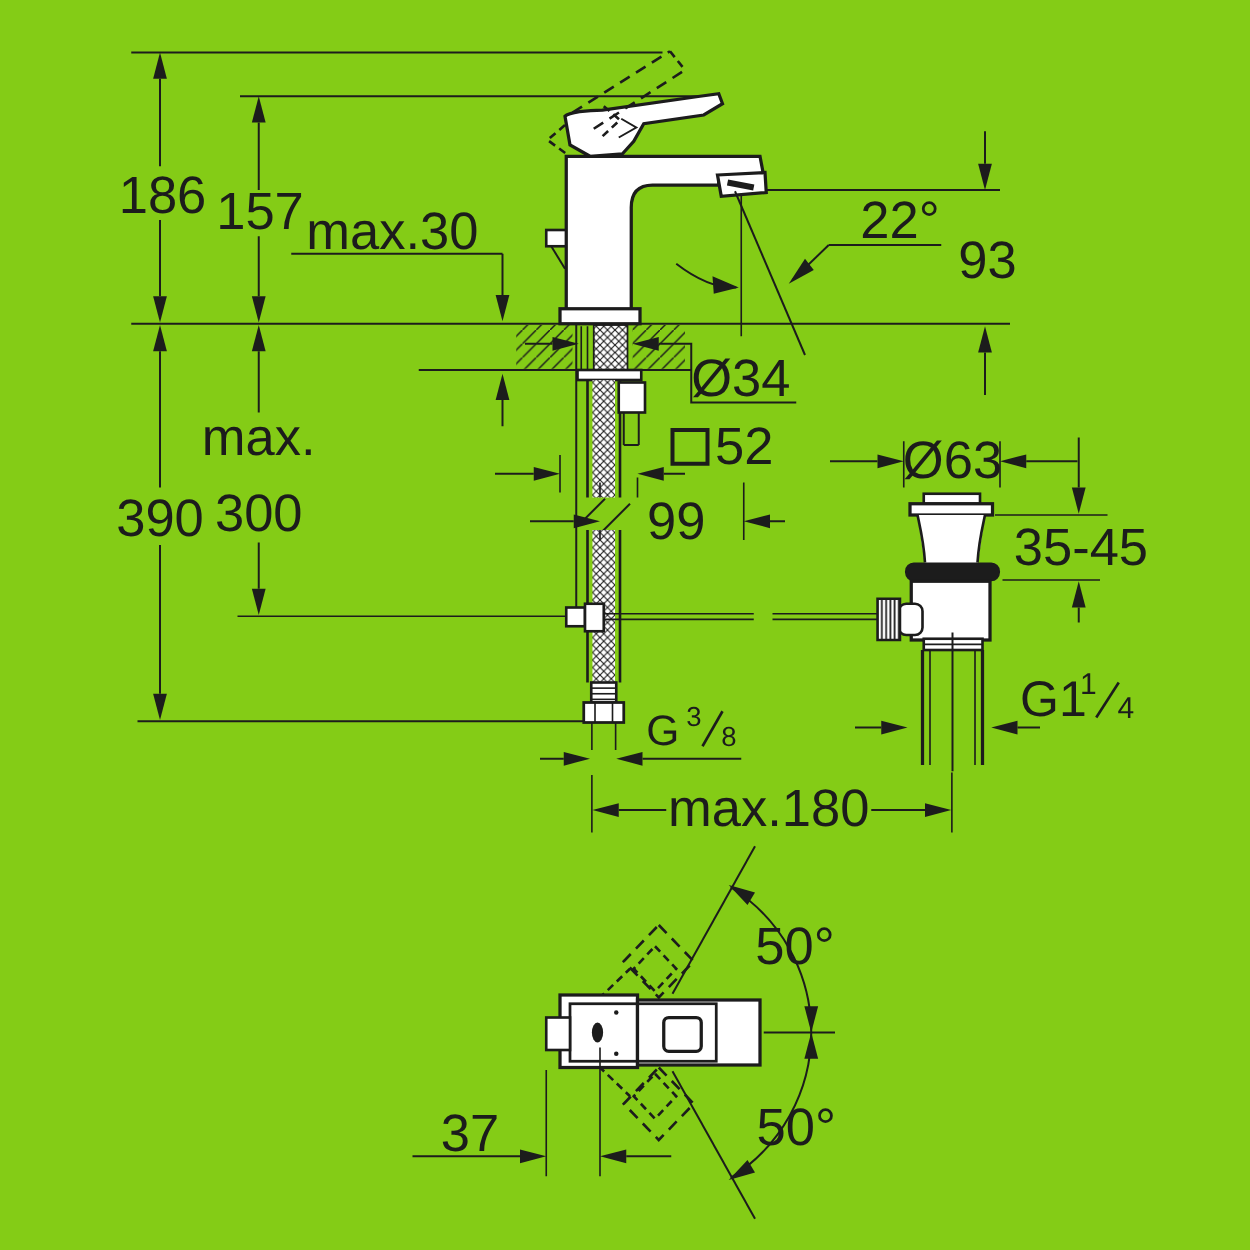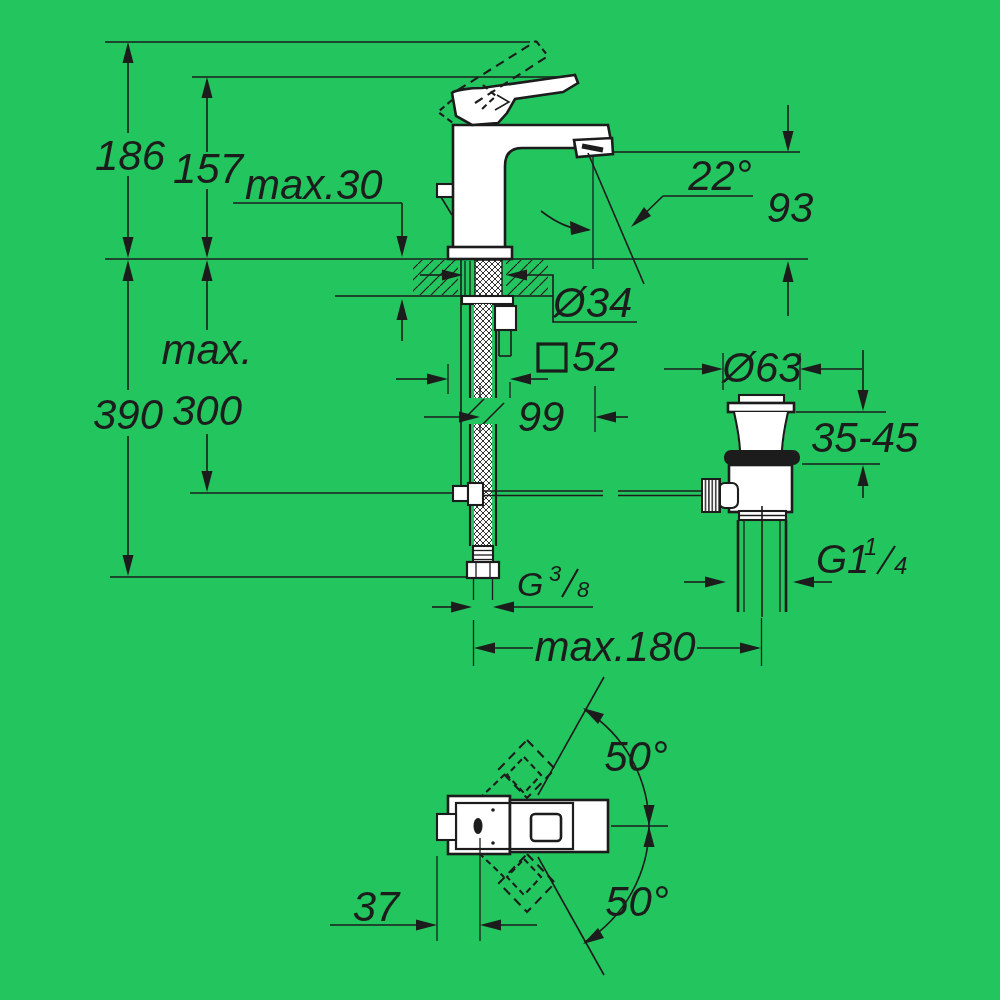--- a/index.html
+++ b/index.html
@@ -1,16 +1,16 @@
 <!DOCTYPE html>
 <html><head>
 <meta charset="utf-8">
 <style>
   html,body{margin:0;padding:0;background:#fff;}
-  .stage{position:relative;width:1000px;height:1000px;background:#22c55e;overflow:hidden;font-style:italic;}
+  .stage{position:relative;width:1000px;height:1000px;background:#84cc16;overflow:hidden;}
   svg{display:block;}
   text{font-family:"Liberation Sans","DejaVu Sans",sans-serif;fill:#1c1c1c;}
   .t42{font-size:42px;}
   .t40{font-size:40px;}
   .t34{font-size:34px;}
   .t24{font-size:24px;}
   .t22{font-size:22px;}
   .ln{stroke:#1c1c1c;fill:none;}
   .w1{stroke-width:1.3;}
   .w15{stroke-width:1.6;}

